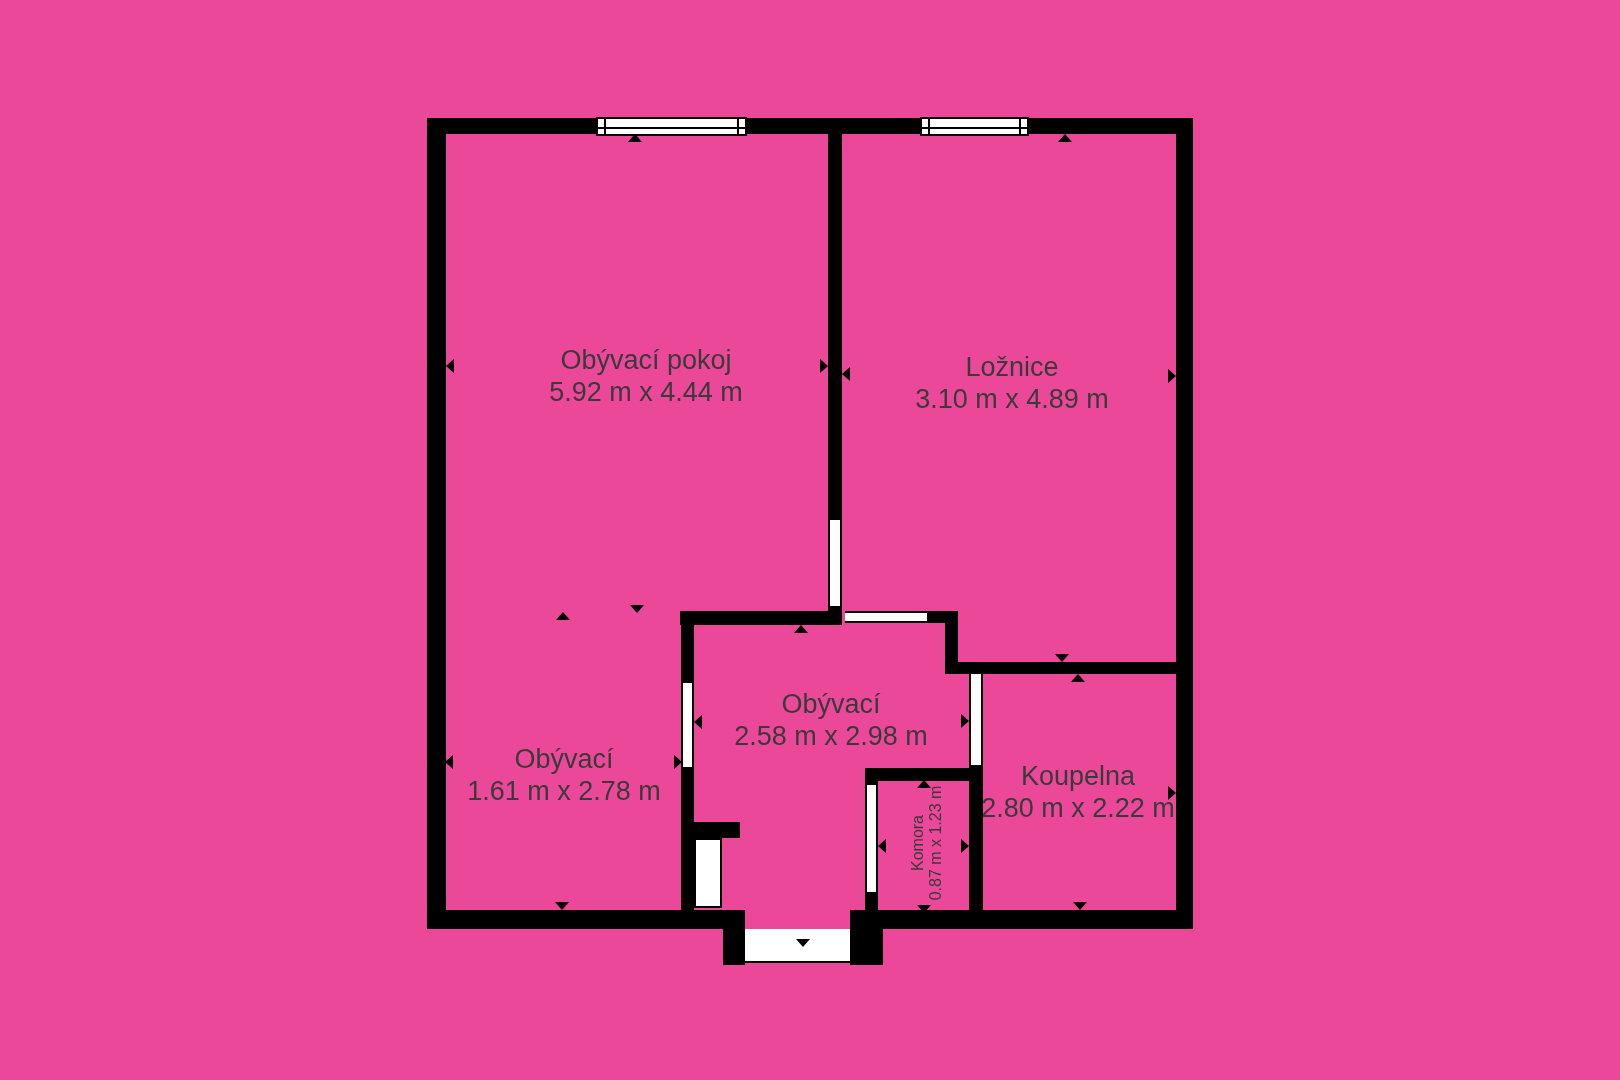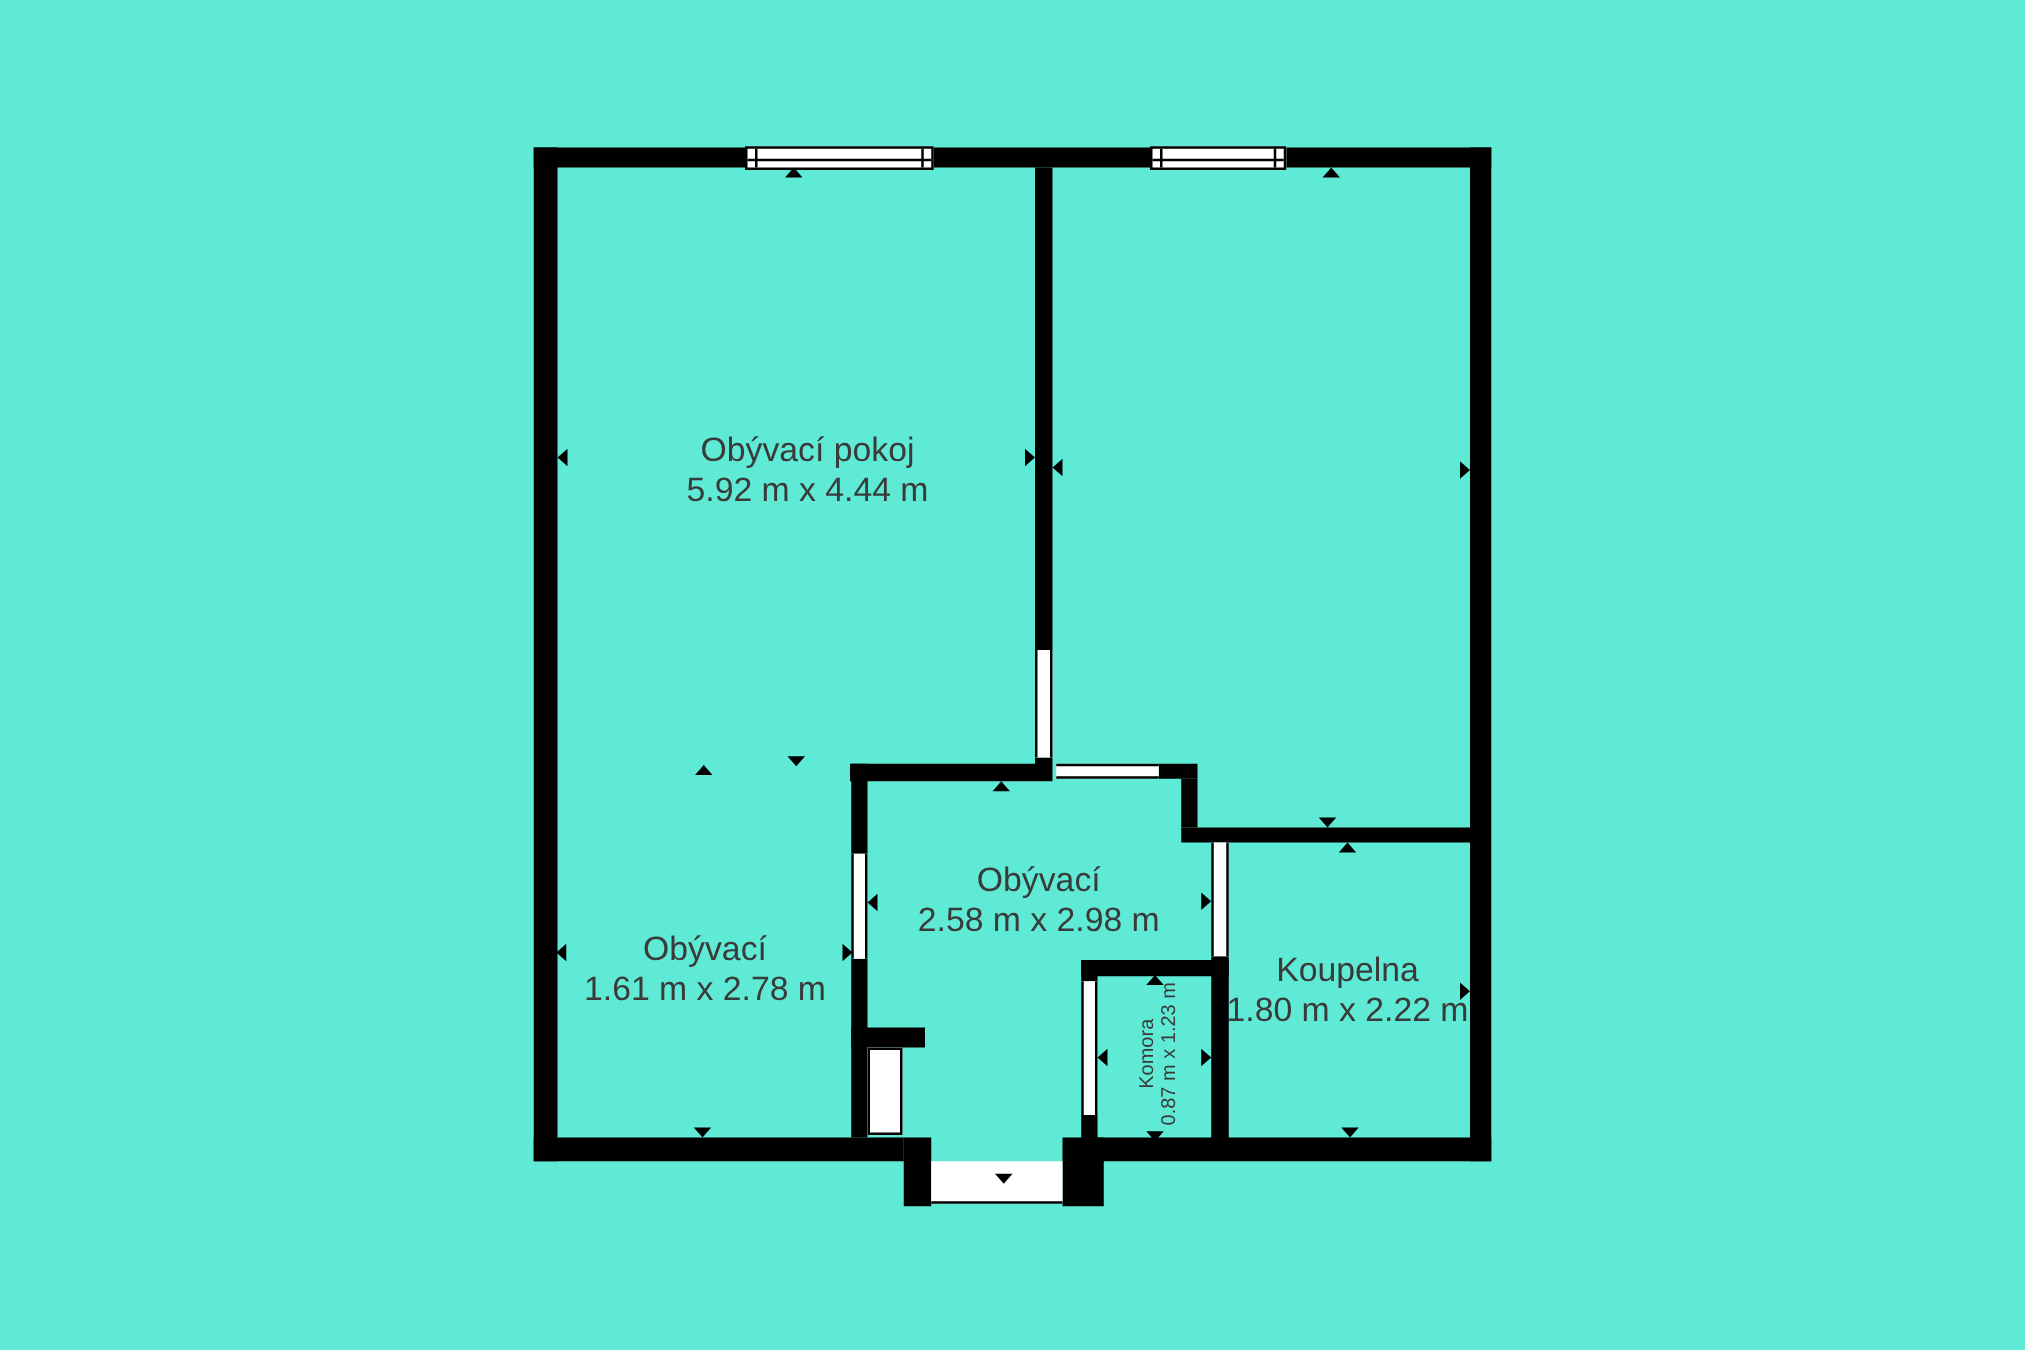--- a/index.html
+++ b/index.html
@@ -1,16 +1,16 @@
 <!DOCTYPE html>
 <html><head>
 <meta charset="utf-8">
 <style>
   html,body{margin:0;padding:0;background:#ffffff;}
-  #stage{position:relative;width:1620px;height:1080px;background:#5eead4;overflow:hidden;
+  #stage{position:relative;width:1620px;height:1080px;background:#ec4899;overflow:hidden;
          font-family:"Liberation Sans","DejaVu Sans",sans-serif;}
   .wall{position:absolute;background:#000000;}
   .opening{position:absolute;background:#ffffff;box-sizing:border-box;}
   .op-v{border-left:2px solid #000;border-right:2px solid #000;}
   .op-h{border-top:2px solid #000;border-bottom:2px solid #000;}
   .op-all{border:2px solid #000;}
   .op-bottom{border-bottom:2px solid #000;}
   .window{position:absolute;background:#ffffff;border:2px solid #000;box-sizing:border-box;}
   .window .mid{position:absolute;left:0;right:0;top:50%;height:0;border-top:2px solid #000;}
   .window .cap-l{position:absolute;top:0;bottom:0;left:6px;width:0;border-left:2px solid #000;}
@@ -96,30 +96,34 @@
   <div class="arr up" style="left:917px;top:780px;"></div>
   <div class="arr down" style="left:917px;top:905px;"></div>
   <div class="arr left" style="left:878px;top:839px;"></div>
   <div class="arr right" style="left:961px;top:839px;"></div>
   <div class="arr down" style="left:796px;top:939px;"></div>
 
   <div class="room-label" style="left:646px;top:376px;">
     <span>Obývací pokoj</span>
     <span class="dims">5.92 m x 4.44 m</span>
   </div>
+  <div class="room-label" style="left:1012px;top:383px;">
+    <span>Ložnice</span>
+    <span class="dims">3.10 m x 4.89 m</span>
+  </div>
   <div class="room-label" style="left:564px;top:775px;">
     <span>Obývací</span>
     <span class="dims">1.61 m x 2.78 m</span>
   </div>
   <div class="room-label" style="left:831px;top:720px;">
     <span>Obývací</span>
     <span class="dims">2.58 m x 2.98 m</span>
   </div>
   <div class="room-label" style="left:1078px;top:792px;">
     <span>Koupelna</span>
-    <span class="dims">1.80 m x 2.22 m</span>
+    <span class="dims">2.80 m x 2.22 m</span>
   </div>
   <div class="room-label small rot" style="left:927px;top:843px;">
     <span>Komora</span>
     <span class="dims">0.87 m x 1.23 m</span>
   </div>
 
 </div>
 
 </body></html>

